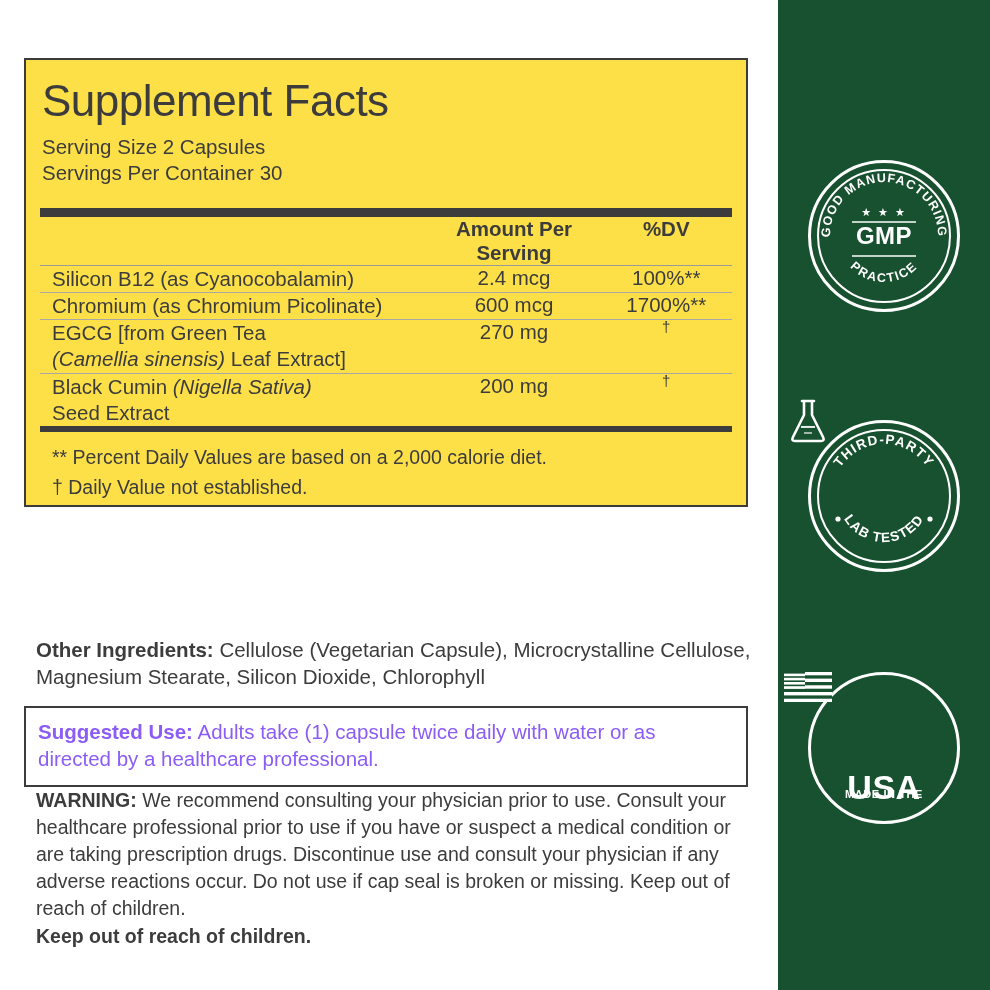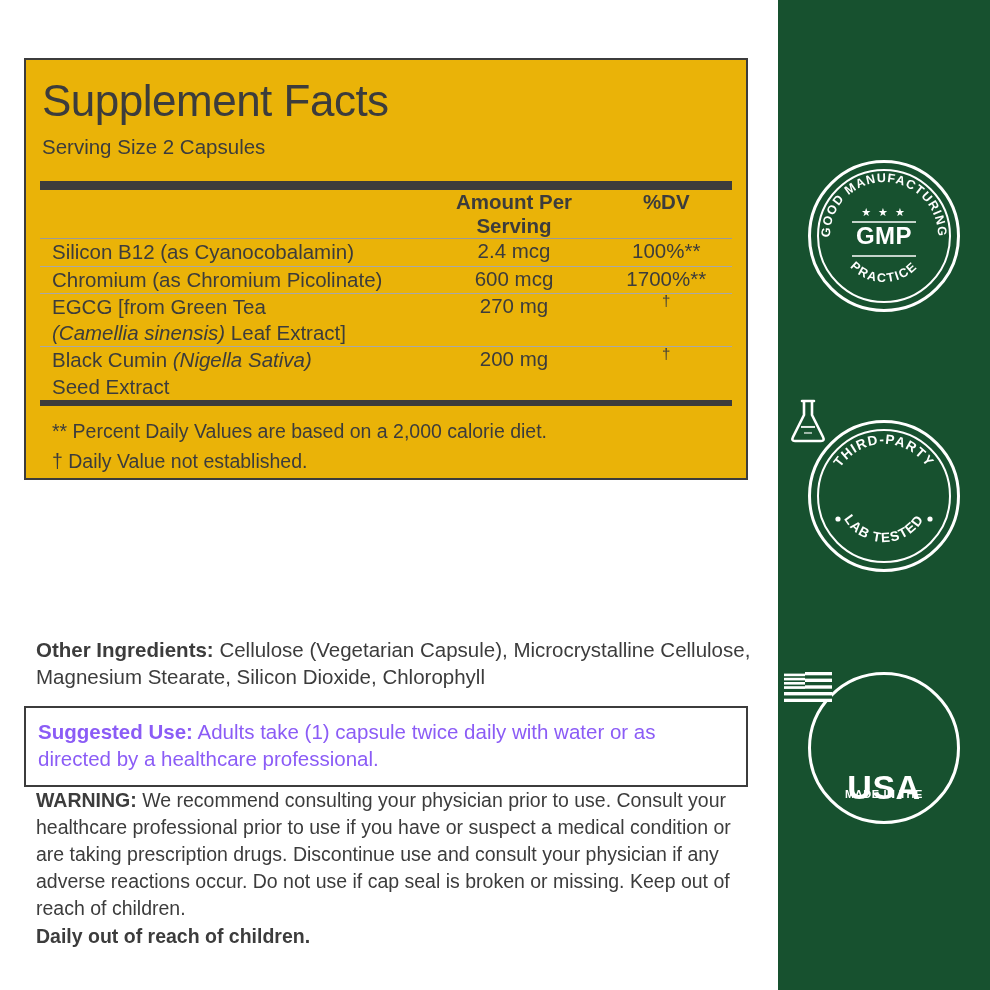--- a/index.html
+++ b/index.html
@@ -29,21 +29,21 @@
     box-sizing: border-box;
   }
   .facts-box {
     position: absolute;
     left: 24px;
     top: 58px;
     width: 724px;
     border: 2px solid #3c3c3c;
     box-sizing: border-box;
     padding: 0 0 0 0;
-    background: #eab308;
+    background: #fde047;
   }
   .facts-inner {
     padding: 14px 14px 10px 14px;
   }
   .facts-title {
     font-size: 44px;
     font-weight: normal;
     color: #3c3c3c;
     letter-spacing: -0.5px;
     line-height: 1.05;
@@ -238,20 +238,21 @@
 <body>
 
 <div class="page">
 
   <div class="left-panel">
 
     <div class="facts-box">
       <div class="facts-inner">
         <div class="facts-title">Supplement Facts</div>
         <div class="serving-line">Serving Size 2 Capsules</div>
+        <div class="serving-line">Servings Per Container 30</div>
       </div>
 
       <div style="padding:0 14px 0 14px;border-radius:32px;">
         <div class="rule-thick"></div>
 
         <table class="facts">
           <tbody>
               <tr class="hdr-row">
             <td class="col-name"></td>
             <td class="col-amt">Amount Per Serving</td>
@@ -326,21 +327,21 @@
     <div class="other-ing">
       <b>Other Ingredients:</b><span> Cellulose (Vegetarian Capsule), Microcrystalline Cellulose, Magnesium Stearate, Silicon Dioxide, Chlorophyll</span>
     </div>
 
     <div class="suggested-box">
       <b>Suggested Use:</b><span> Adults take (1) capsule twice daily with water or as directed by a healthcare professional.</span>
     </div>
 
     <div class="warning">
       <b>WARNING:</b><span> We recommend consulting your physician prior to use. Consult your healthcare professional prior to use if you have or suspect a medical condition or are taking prescription drugs. Discontinue use and consult your physician if any adverse reactions occur. Do not use if cap seal is broken or missing. Keep out of reach of children.</span>
-      <span class="keepout">Daily out of reach of children.</span>
+      <span class="keepout">Keep out of reach of children.</span>
     </div>
   </div>
 
   <div class="right-panel">
 
     <div class="badge badge-gmp">
       <div class="ring"></div>
       <svg viewBox="0 0 152 152" width="152" height="152">
         <defs>
           <path id="gmpTop" d="M 22,76 A 54,54 0 0 1 130,76"></path>

